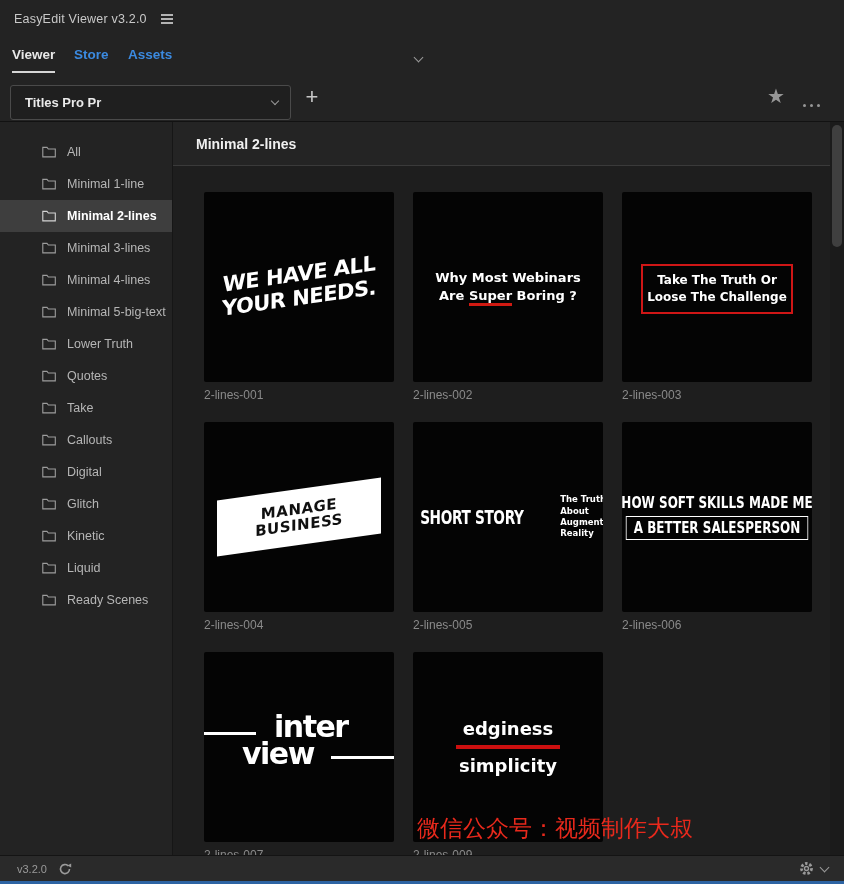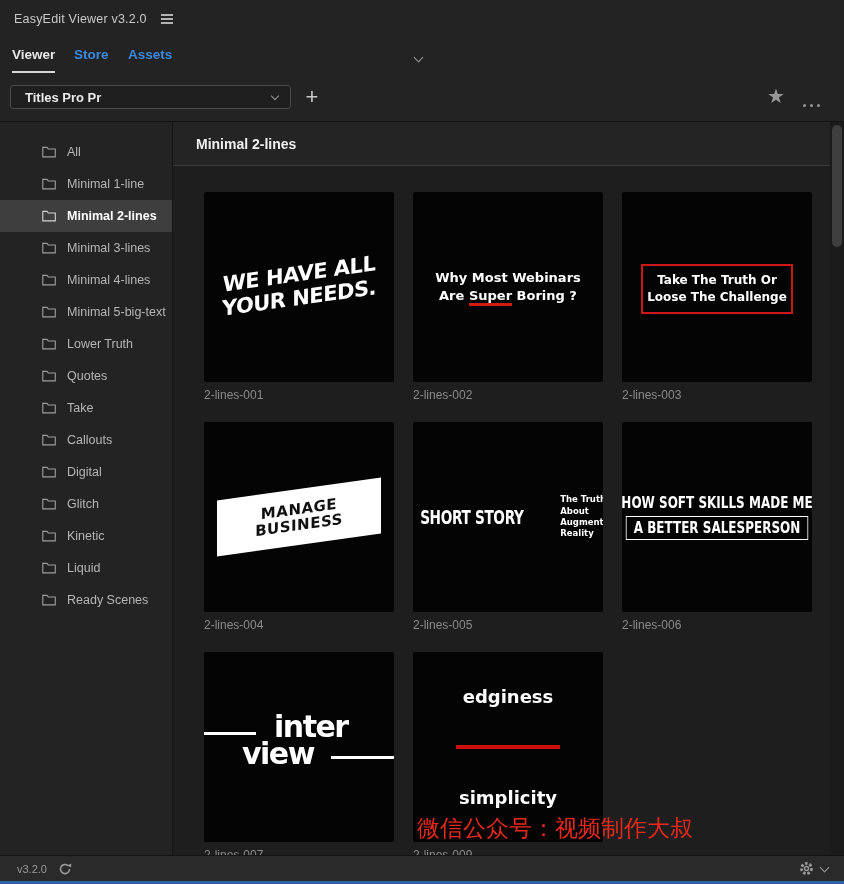--- a/index.html
+++ b/index.html
@@ -26,21 +26,21 @@
   .tab-viewer { left:12px; }
   .tab-store  { left:74px; }
   .tab-assets { left:128px; }
   .chev { display:inline-block; width:7px; height:7px;
     border-right:1.6px solid #9a9a9a; border-bottom:1.6px solid #9a9a9a;
     transform:rotate(45deg); }
   .tabbar-chev { position:absolute; left:415px; top:16px; cursor:pointer; }
 
   
   .toolbar { position:absolute; top:80px; left:0; right:0; height:41px; }
-  .preset-dropdown { position:absolute; left:10px; top:5px; width:281px; height:24px;
+  .preset-dropdown { position:absolute; left:10px; top:5px; width:281px; height:35px;
     background:#1f1f1f; border:1px solid #4a4a4a; border-radius:3px;
     display:flex; align-items:center; padding:0 12px 0 14px; cursor:pointer; }
   .preset-dropdown .val { flex:1; font-size:13px; font-weight:700; color:#eaeaea; }
   .preset-dropdown .chev { width:6px; height:6px; margin-top:-3px; }
   .plus-btn { position:absolute; left:301px; top:2px; width:22px; height:30px;
     font-size:22px; font-weight:400; color:#c6c6c6; text-align:center; line-height:30px; cursor:pointer; }
   .star-btn { position:absolute; right:59px; top:4px; font-family:"DejaVu Sans",sans-serif;
     font-size:20px; color:#969696; cursor:pointer; }
   .ellipsis-btn { position:absolute; right:24px; top:13px; cursor:pointer; }
   .ellipsis-btn i { display:inline-block; width:3.5px; height:3.5px; border-radius:50%;
@@ -104,21 +104,21 @@
   .t-offset .w1 { position:absolute; left:70px; top:60px; font-size:30px;
     font-weight:800; letter-spacing:-1.5px; line-height:1; }
   .t-offset .w2 { position:absolute; left:38px; top:87px; font-size:30px;
     font-weight:800; letter-spacing:-1.5px; line-height:1; }
   .t-offset .ln-l { position:absolute; left:0; top:80px; width:52px; height:3px; background:#ffffff; }
   .t-offset .ln-r { position:absolute; left:127px; top:104px; width:63px; height:3px; background:#ffffff; }
   .t-table { position:absolute; left:21px; right:24px; top:79px; border:1px solid #e8e8e8; text-align:center; }
   .t-table .row { padding:4px 0 3px; font-size:7.5px; font-weight:700; letter-spacing:2px; white-space:nowrap; }
   .t-table .row:first-child { border-bottom:1px solid #e8e8e8; }
   .t-divider { position:absolute; inset:0; display:flex; flex-direction:column;
-    align-items:center; justify-content:center; font-size:18px; font-weight:800;gap:32px; }
+    align-items:center; justify-content:center; font-size:18px; font-weight:800; }
   .t-divider .redline { width:104px; height:3.5px; background:#cc0f0f; margin:6px 0; }
 
   
   .scrollbar { position:absolute; right:0; top:0; bottom:0; width:14px; background:#1b1b1b; }
   .scroll-thumb { position:absolute; top:3px; left:2px; width:10px; height:122px;
     background:#3f3f3f; border-radius:5px; cursor:pointer; }
 
   
   .watermark { position:absolute; left:417px; top:813px; z-index:40;
     font-size:23px; color:#e8291c; white-space:nowrap;

